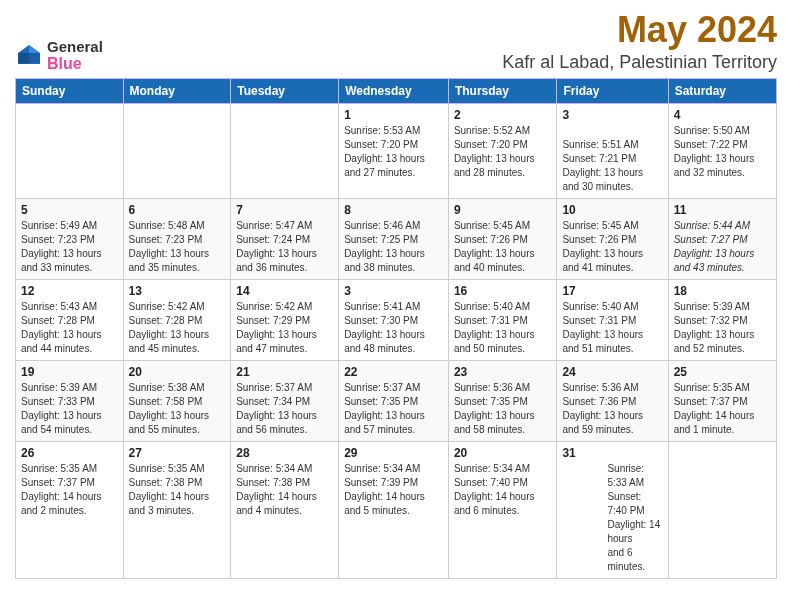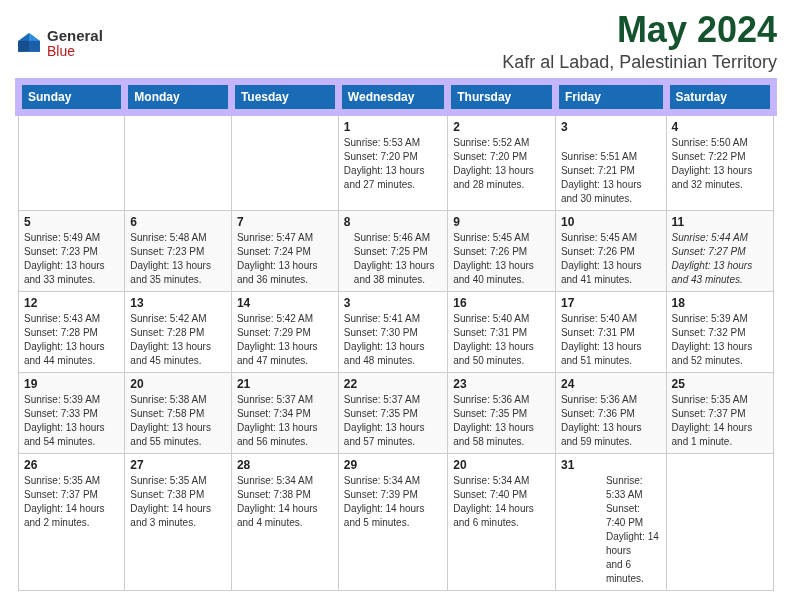--- a/index.html
+++ b/index.html
@@ -5,76 +5,76 @@
     * { box-sizing: border-box; margin: 0; padding: 0; }
     body {
       font-family: Arial, sans-serif;
       background: #fff;
       width: 792px;
       min-height: 612px;
       padding: 10px 15px;
     }
     .header {
       display: flex;
-      align-items: center;
+      align-items: flex-end;
       justify-content: space-between;
       margin-bottom: 5px;
     }
     .logo {
       display: flex;
       align-items: center;
       gap: 4px;
       margin-top: 5px;
     }
     .logo-text {
       display: flex;
       flex-direction: column;
       line-height: 1.1;
     }
     .logo-general {
       font-size: 15px;
       font-weight: bold;
       color: #333;
     }
     .logo-blue {
-      font-size: 14px;
-      font-weight: normal;
-      color: #b91c1c;
+      font-size: 16px;
+      font-weight: bold;
+      color: #ec4899;
     }
     .logo-icon {
       width: 28px;
       height: 28px;
     }
     .title-area {
       text-align: right;
     }
     .month-year {
       font-size: 36px;
       font-weight: bold;
-      color: #14532d;
+      color: #a16207;
       line-height: 1.1;
     }
     .location {
       font-size: 18px;
       color: #444;
       margin-top: 2px;
     }
     .calendar {
       width: 100%;
       border-collapse: collapse;
       font-size: 11px;
     }
     .calendar th {
       background-color: #1a6bb5;
       color: #fff;
       text-align: left;
       padding: 5px 6px;
       font-size: 12px;
       font-weight: bold;
-      border: 7px solid #c4b5fd;
+      border: 1px solid #c4b5fd;
     }
     .calendar td {
       border: 1px solid #ccc;
       vertical-align: top;
       padding: 4px 5px;
       width: 113px;
       min-height: 70px;
       background: #fff;
     }
     .calendar tr:nth-child(even) td {
@@ -180,21 +180,21 @@
         </td>
         <td>
           <div class="day-number">7</div>
           <div class="day-info" style="white-space: pre-line;">Sunrise: 5:47 AM
 Sunset: 7:24 PM
 Daylight: 13 hours
 and 36 minutes.</div>
         </td>
         <td>
           <div class="day-number">8</div>
-          <div class="day-info" style="white-space: pre-line; margin-left: 10px;">Sunrise: 5:46 AM
+          <div class="day-info" style="white-space: pre-line;">Sunrise: 5:46 AM
 Sunset: 7:25 PM
 Daylight: 13 hours
 and 38 minutes.</div>
         </td>
         <td>
           <div class="day-number">9</div>
           <div class="day-info" style="white-space: pre-line;">Sunrise: 5:45 AM
 Sunset: 7:26 PM
 Daylight: 13 hours
 and 40 minutes.</div>

